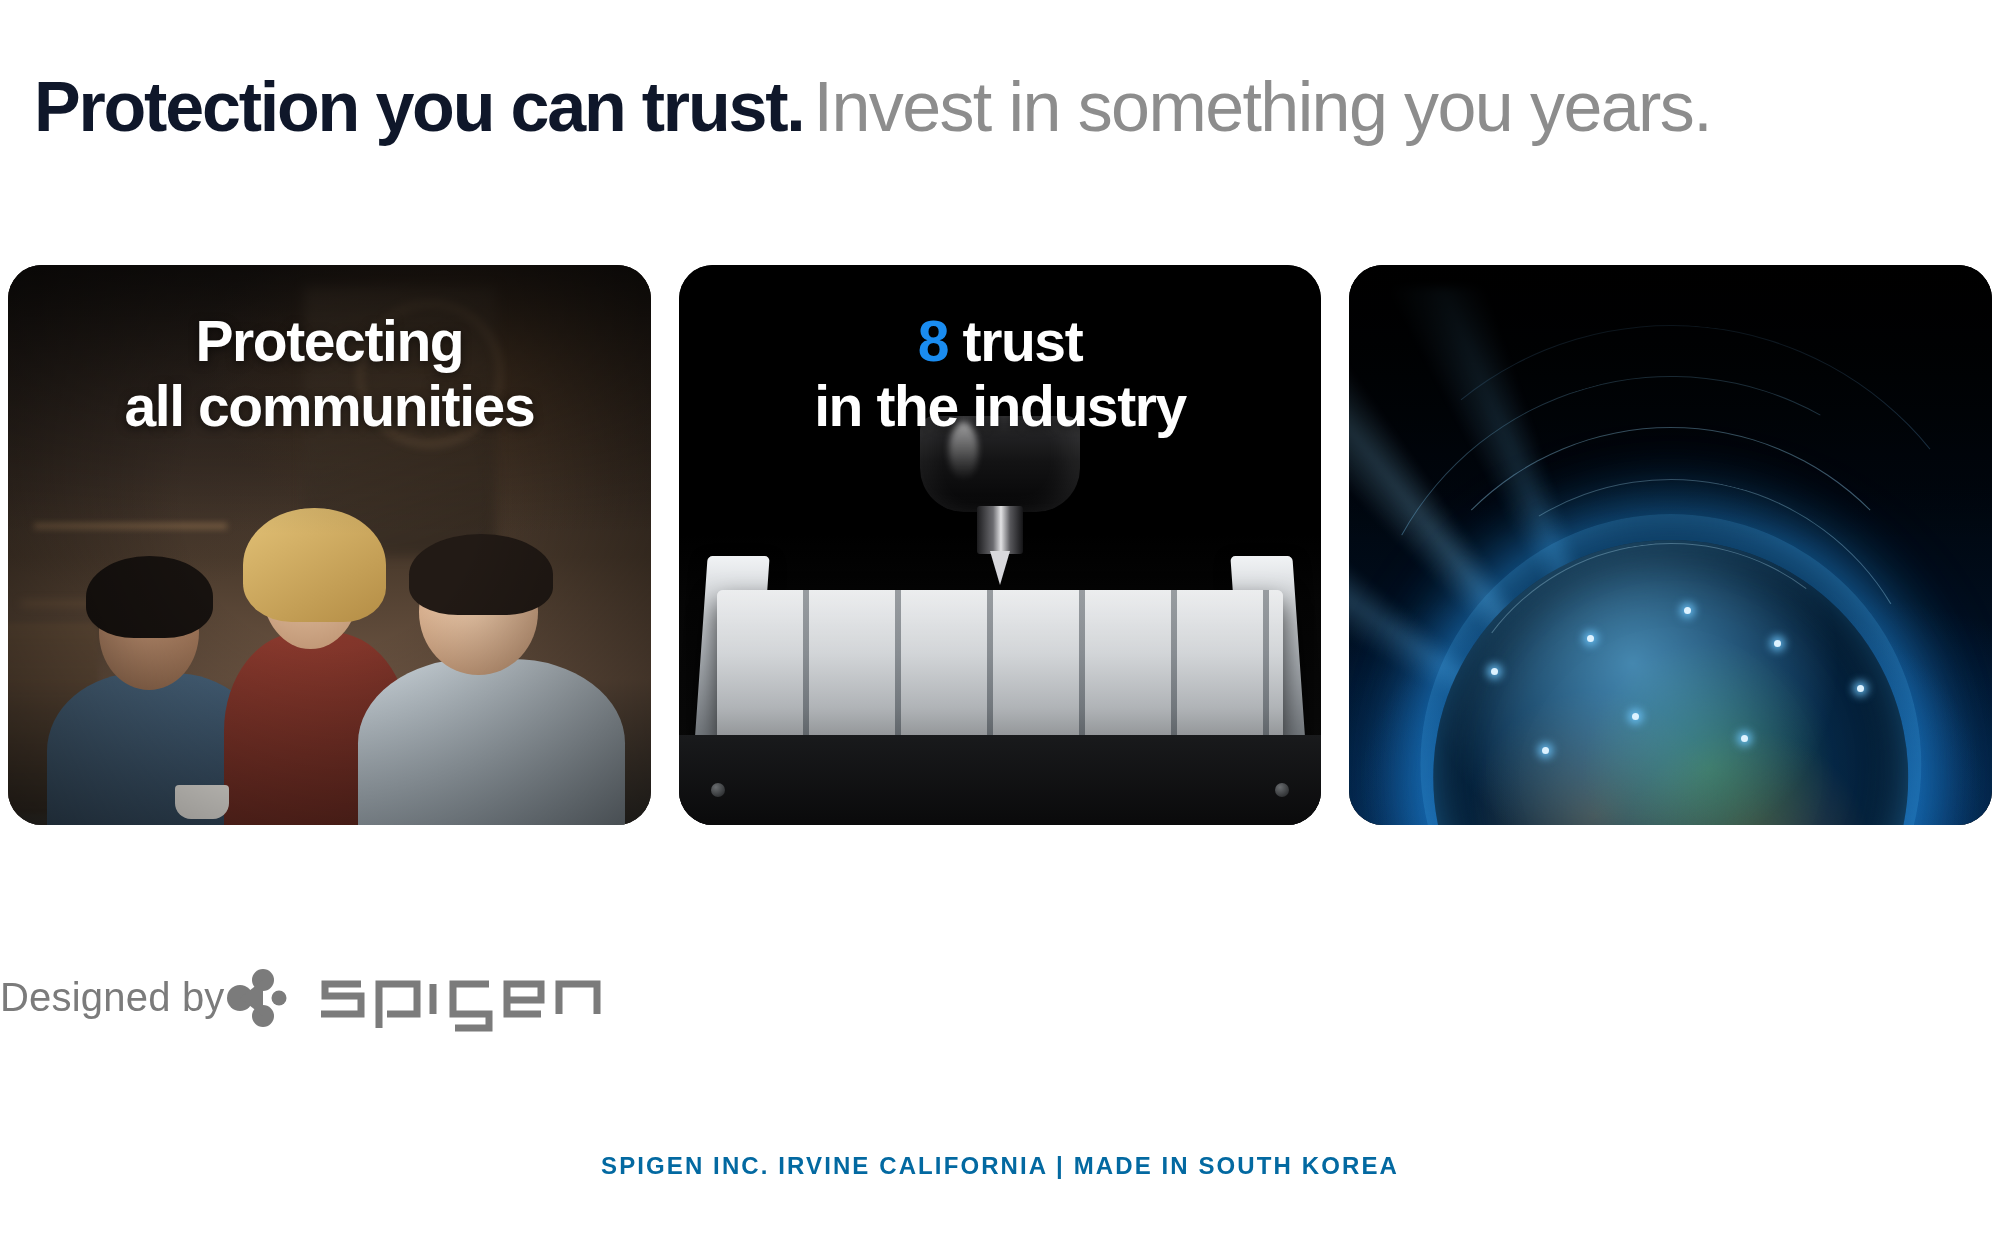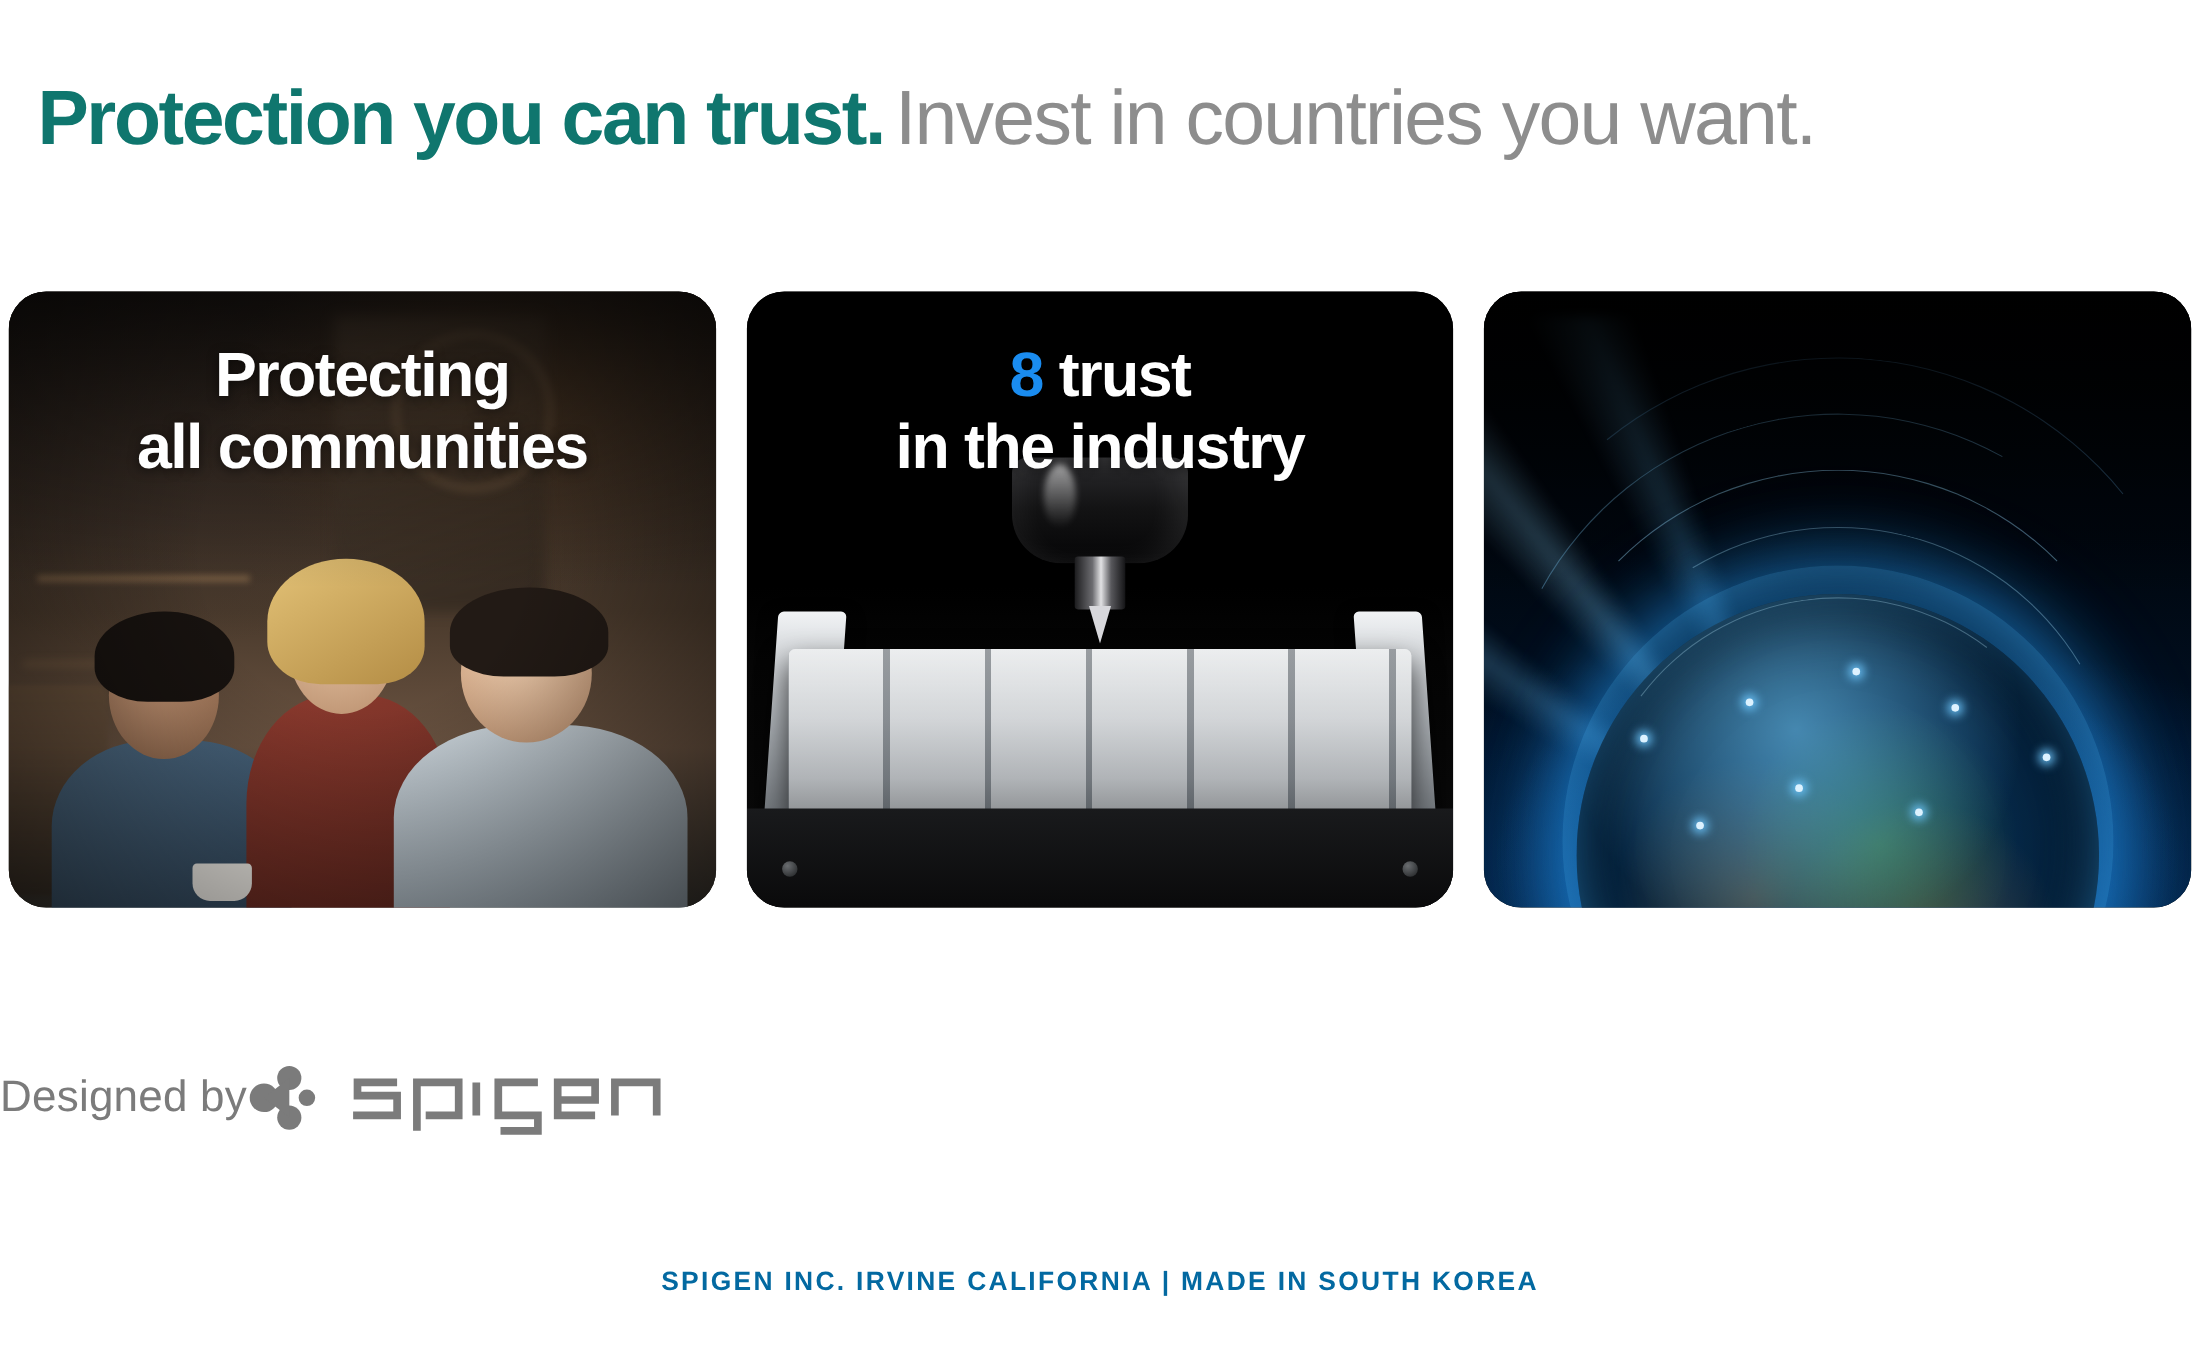--- a/index.html
+++ b/index.html
@@ -12,21 +12,21 @@
   .page { position:relative; width:2000px; height:1237px; background:#fff; }
 
   
   .headline {
     position:absolute; left:34px; top:72px;
     white-space:nowrap;
     font-size:70px; line-height:1.0;
     letter-spacing:-2.2px;
   }
   .headline .strong {
-    font-weight:700; color:#0f766e;
+    font-weight:700; color:#0f172a;
     font-stretch:condensed;
     margin-top:13px;
   }
   .headline .sub {
     font-weight:400; color:#8d8d8d;
     letter-spacing:-1.6px;
     margin-left:10px;
   }
 
   
@@ -286,21 +286,21 @@
     font-size:24px; color:#0369a1; font-weight:700;
     letter-spacing:2.1px;
   }
 </style>
 </head>
 <body>
 
 <div class="page">
 
   <div class="headline">
-    <span class="strong">Protection you can trust.</span><span class="sub">Invest in countries you want.</span>
+    <span class="strong">Protection you can trust.</span><span class="sub">Invest in something you years.</span>
   </div>
 
   <div class="cards">
 
     <div class="card">
       <div class="c1-bg">
         <div class="c1-window"></div>
         <div class="c1-lamp"></div>
         <div class="c1-shelf"></div>
         <div class="c1-shelf2"></div>

